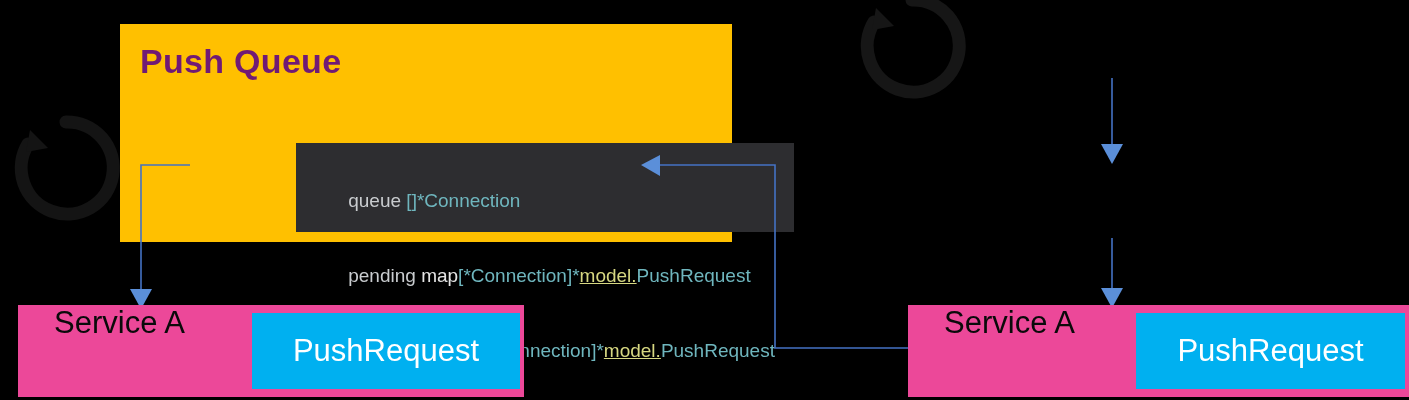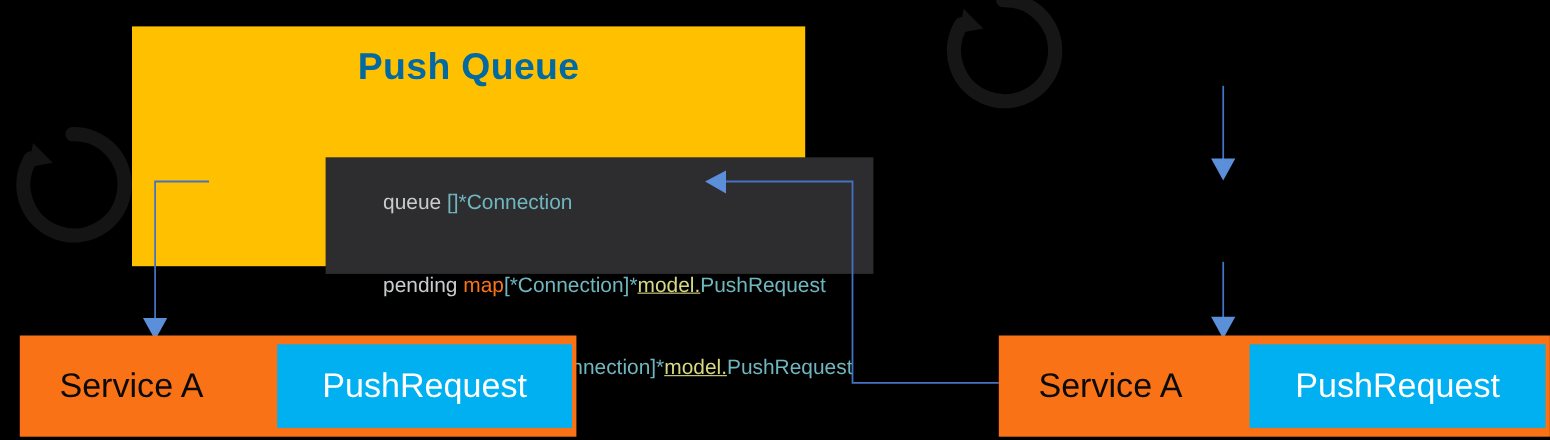--- a/index.html
+++ b/index.html
@@ -30,58 +30,58 @@
     top: 24px;
     width: 612px;
     height: 218px;
     background: #FFC000;
   }
   .queue-title {
     position: absolute;
     left: 0;
     top: 16px;
     width: 100%;
-    text-align: center;
-    color: #0369a1;
+    color: #701a75;
     font-size: 34px;
     font-weight: bold;
     letter-spacing: 0.3px;
     line-height: 42px;
+    padding-left: 20px;
   }
 
   
   .code-block {
     position: absolute;
     left: 176px;
     top: 119px;
     width: 498px;
-    height: 106px;
+    height: 89px;
     background: #2D2D30;
-    padding: 4px 0 0 10px;
+    padding: 20px 0 0 10px;
     box-sizing: border-box;
   }
   .code-line {
     font-family: "Liberation Sans", sans-serif;
     font-size: 19px;
     line-height: 25px;
     white-space: pre;
   }
   .tok-field { color: #C9CCCF; }
-  .tok-map   { color: #f97316; }
+  .tok-map   { color: #e5e5e5; }
   .tok-type  { color: #6FB6BE; }
   .tok-pkg   { color: #D7D882; text-decoration: underline; }
 
   
   .service-box {
     position: absolute;
-    background: #f97316;
+    background: #ec4899;
     height: 92px;
     top: 305px;
     display: flex;
-    align-items: center;
+    align-items: flex-start;
   }
   .service-box.left  { left: 18px;  width: 506px; }
   .service-box.right { left: 908px; width: 501px; }
   .service-label {
     color: #0A0A0A;
     font-size: 31px;
     line-height: 36px;
     margin-left: 36px;
     white-space: nowrap;
   }

